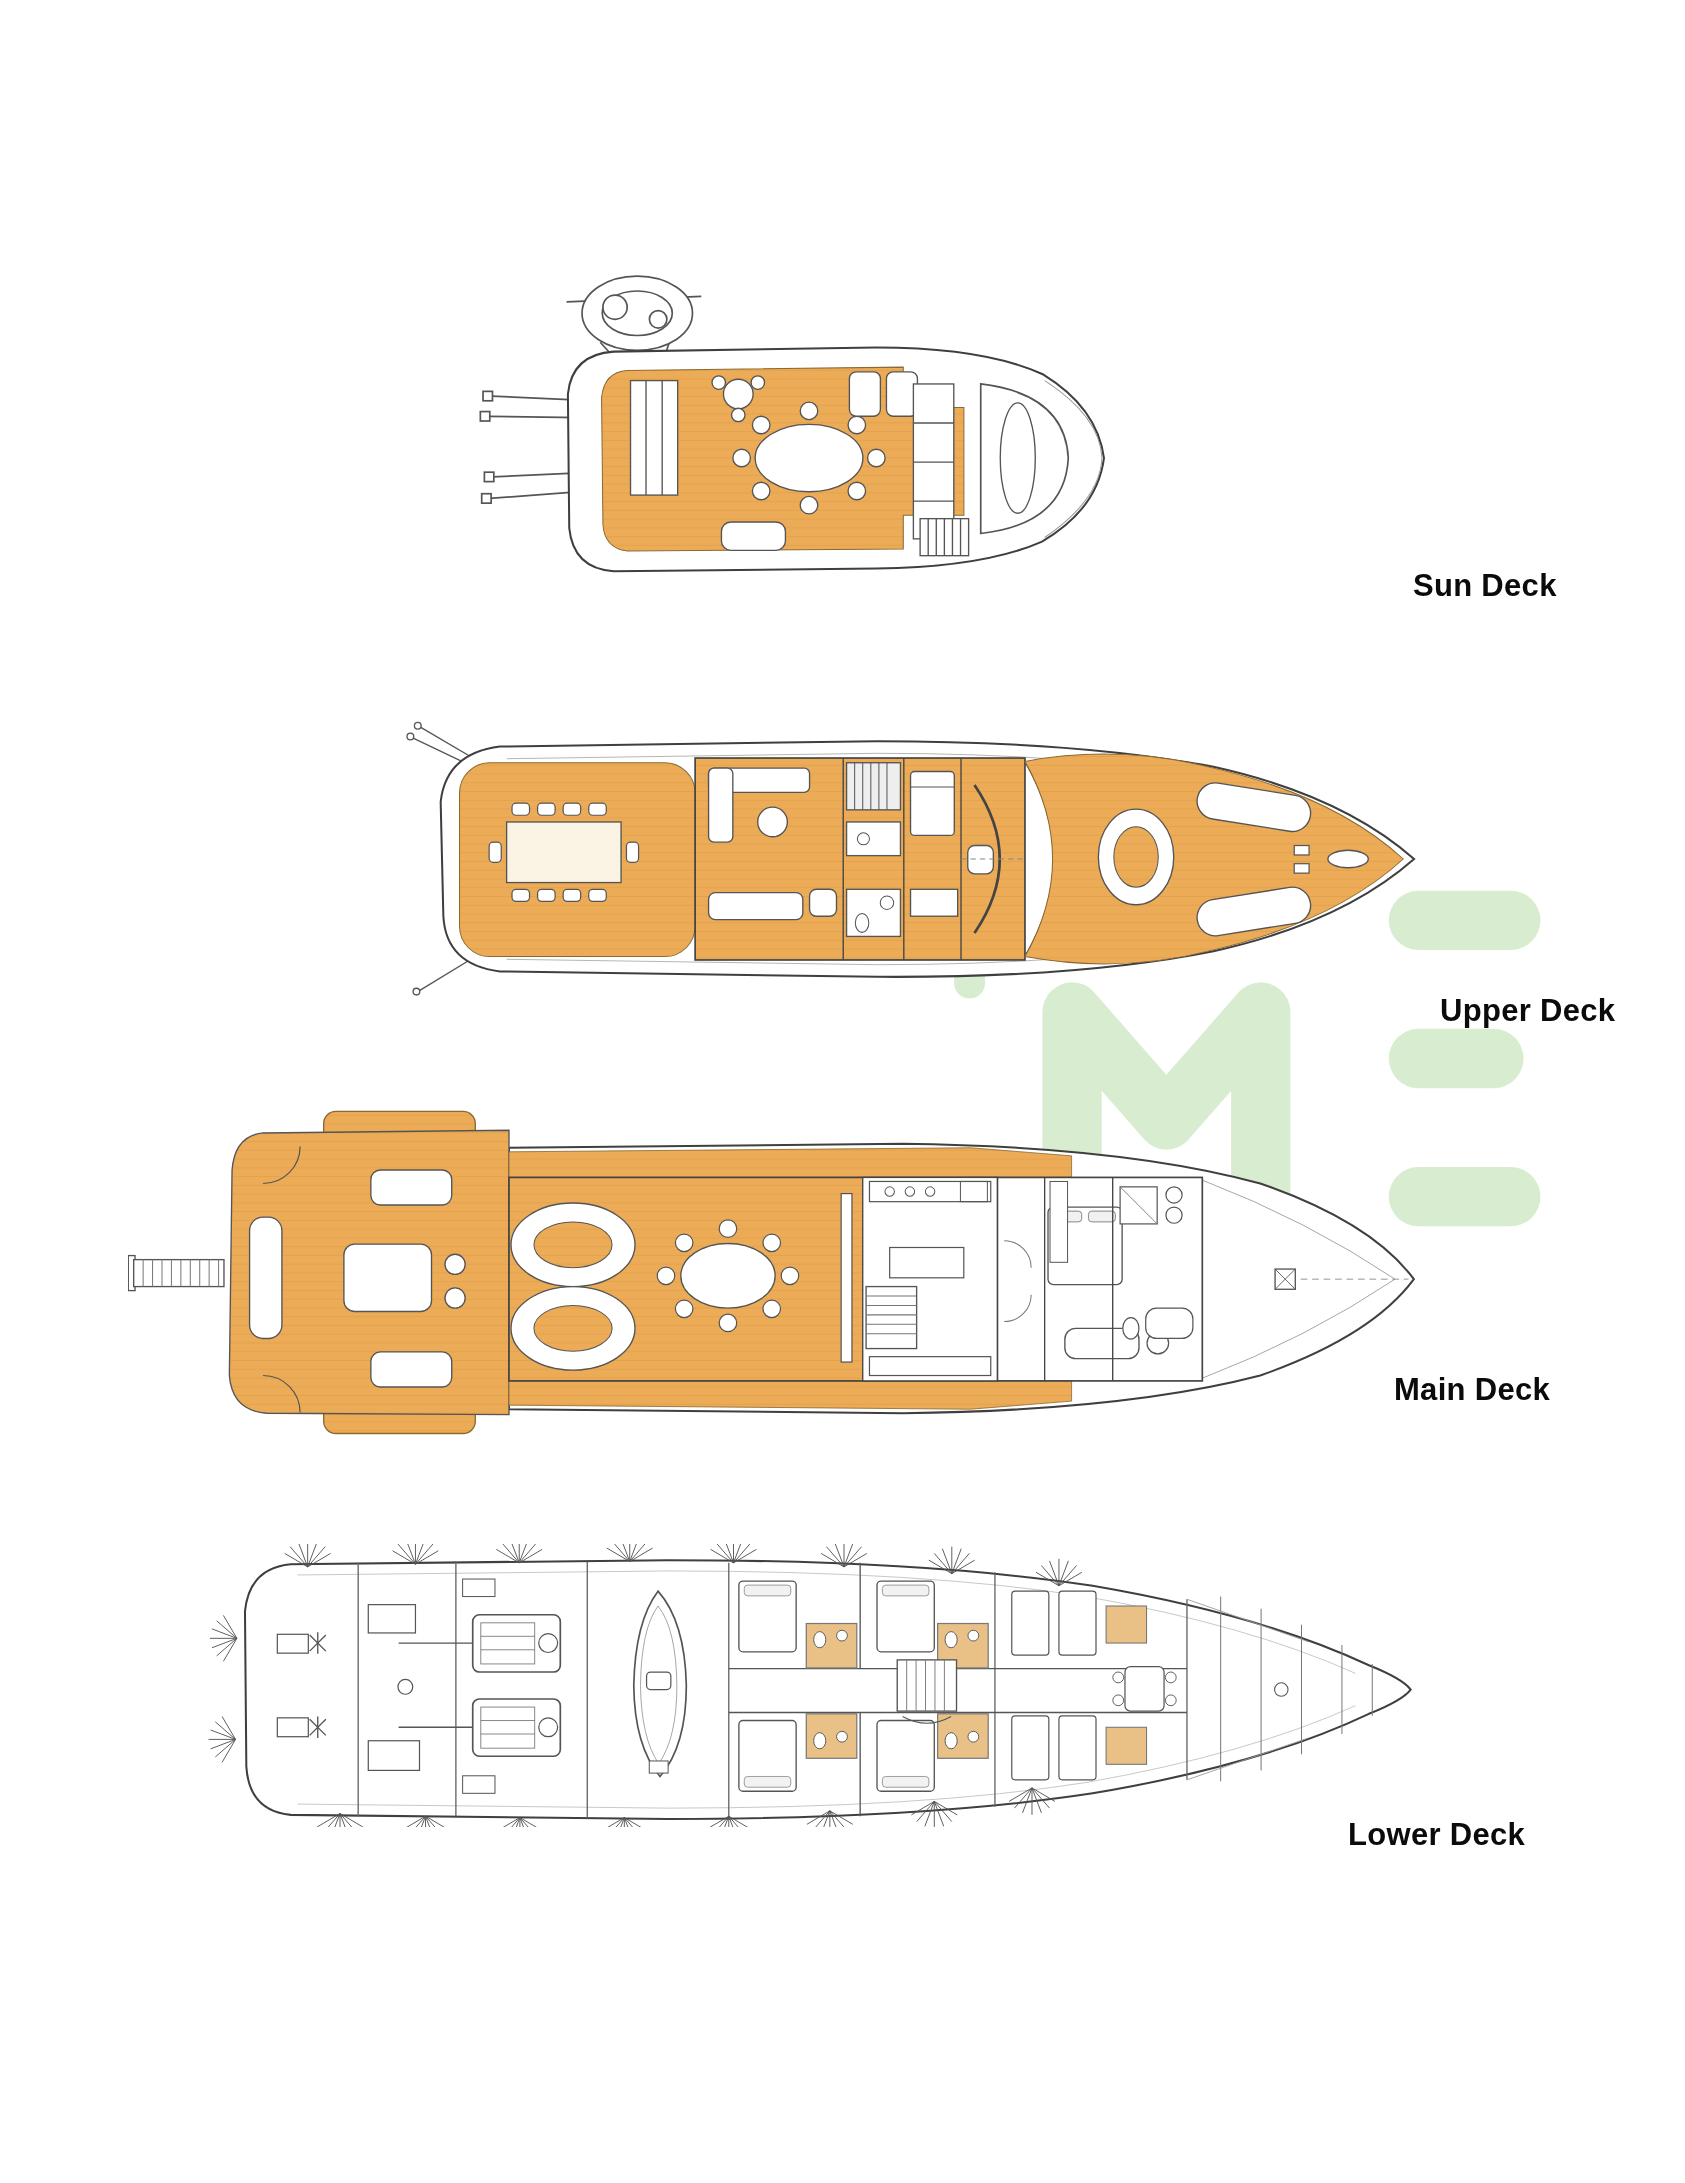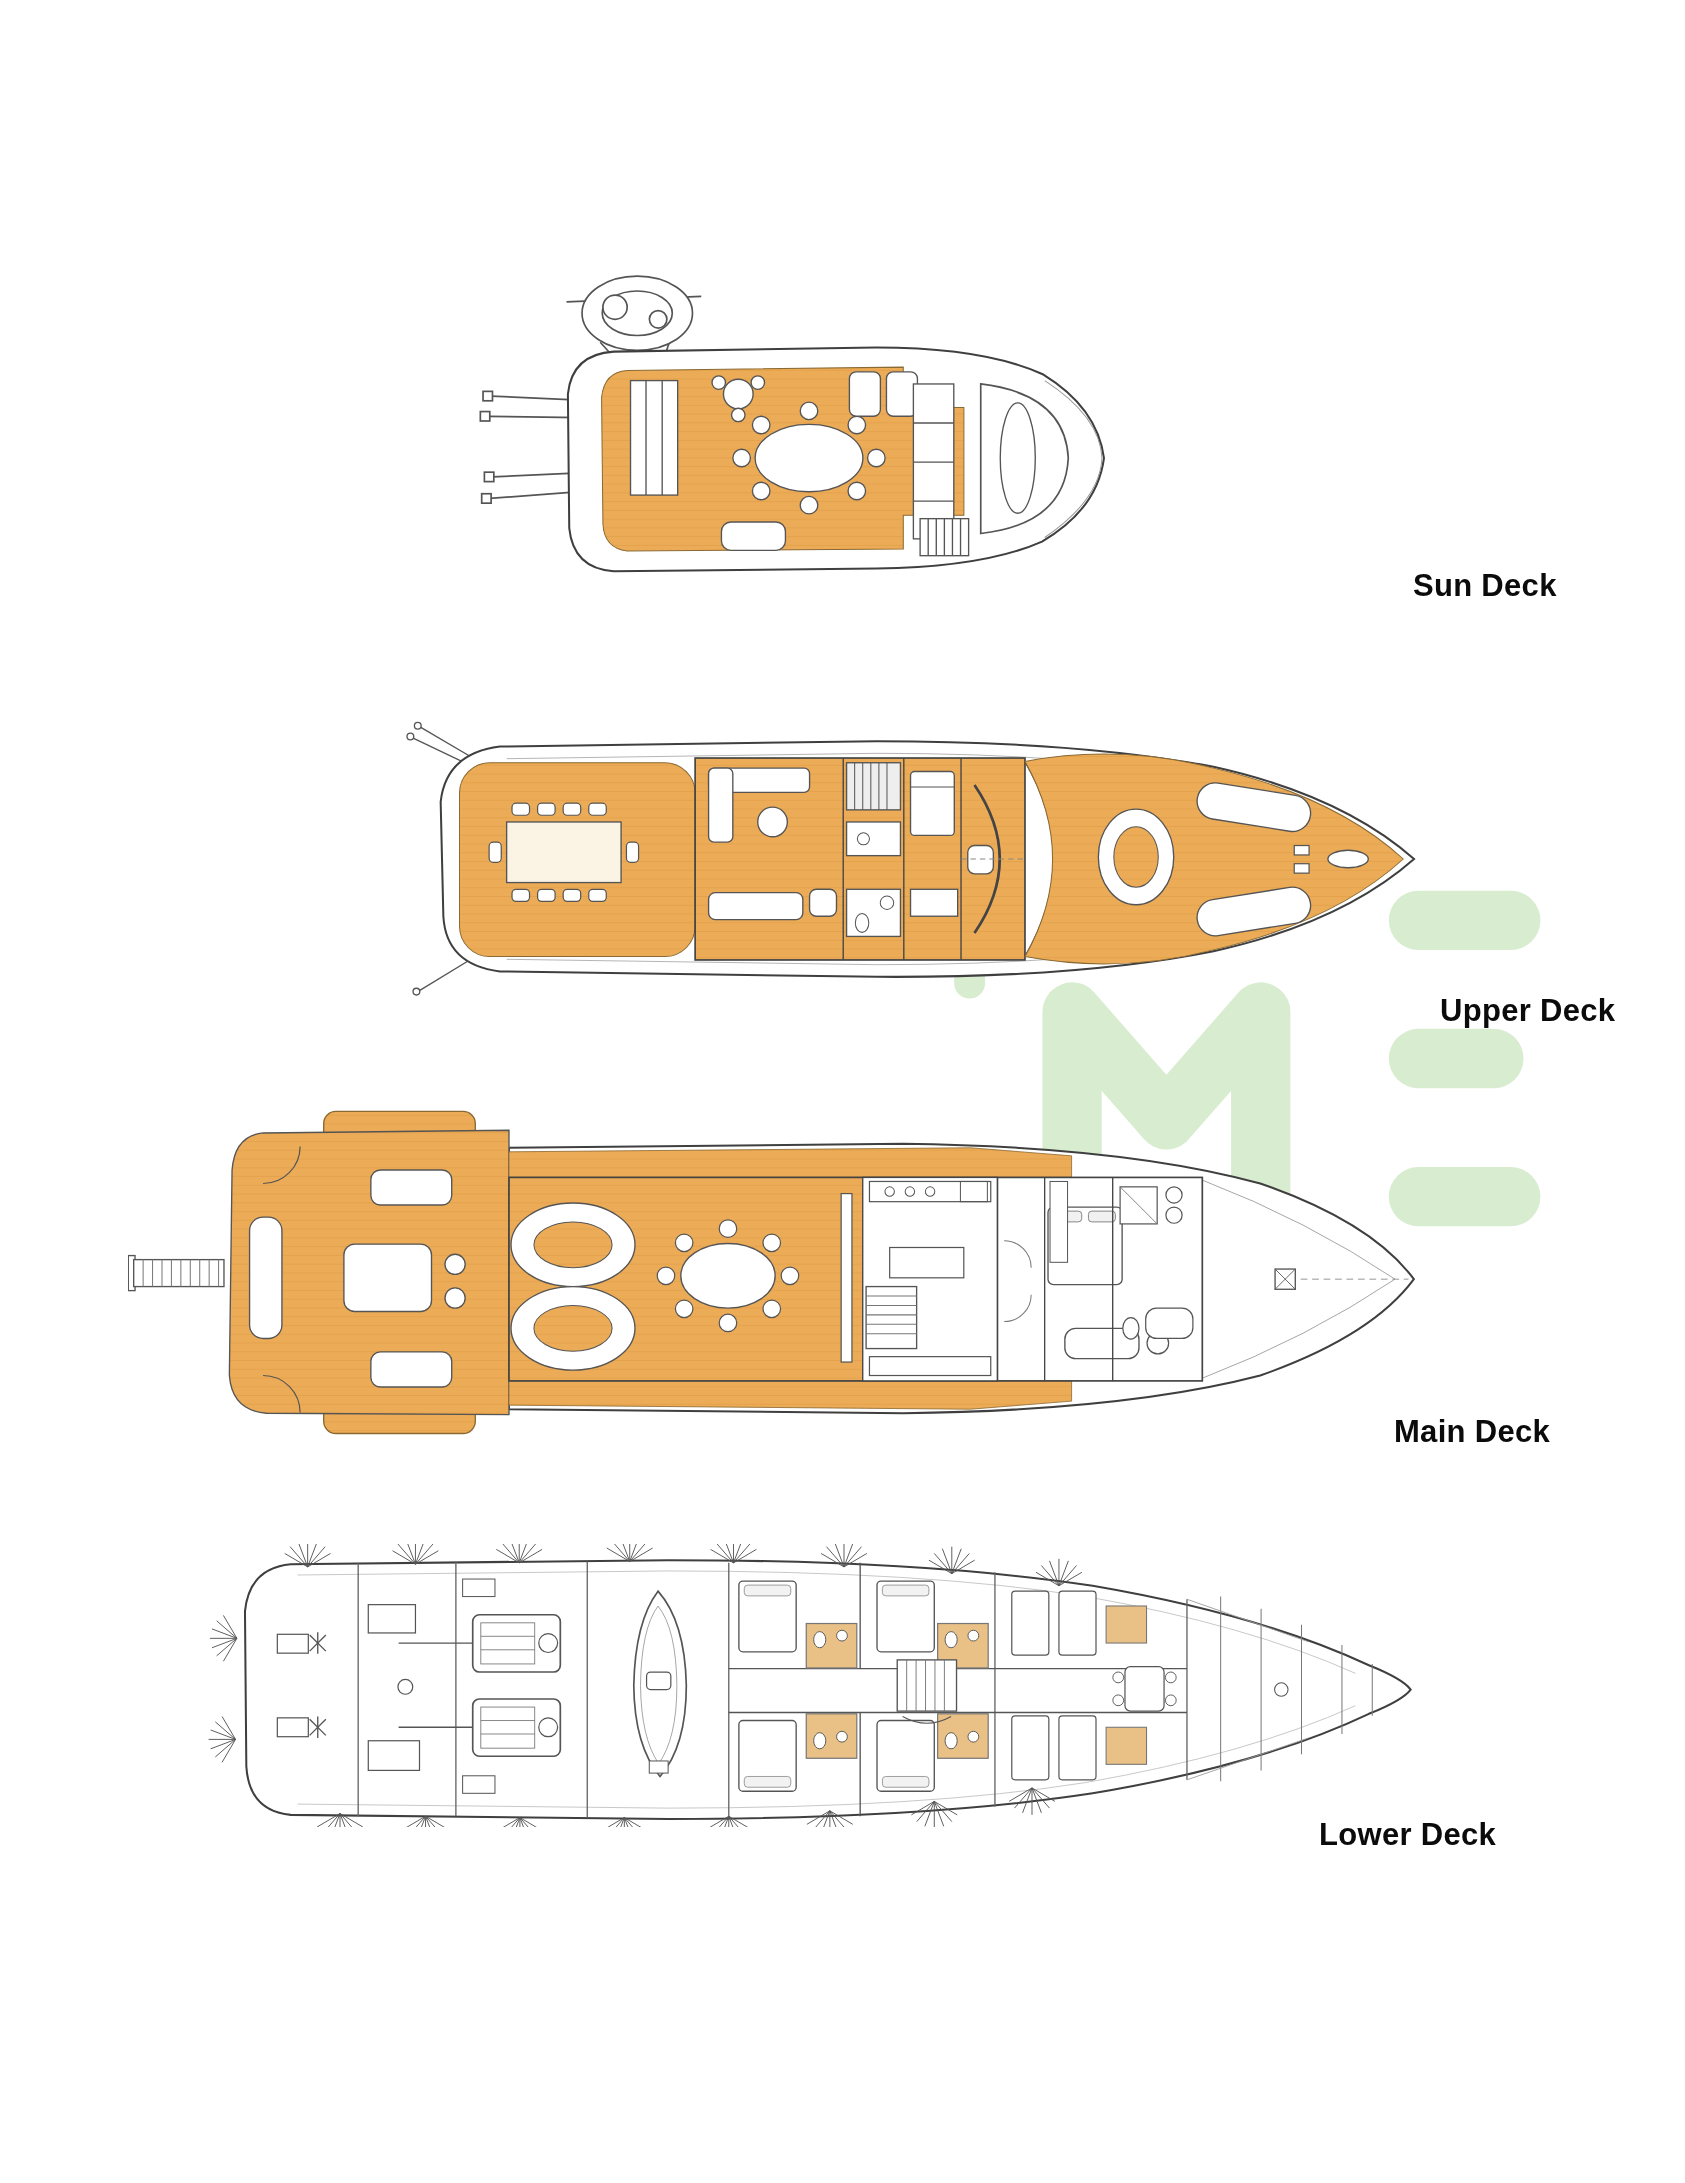--- a/index.html
+++ b/index.html
@@ -319,21 +319,21 @@
       <rect x="1510" y="300" width="70" height="45" rx="16" fill="#fff" stroke="#555" stroke-width="1.8"></rect>
     </g>
 
     <g>
       <rect x="1702" y="242" width="30" height="30" fill="#fff" stroke="#555" stroke-width="2"></rect>
       <line x1="1702" y1="242" x2="1732" y2="272" stroke="#555" stroke-width="1.3"></line>
       <line x1="1732" y1="242" x2="1702" y2="272" stroke="#555" stroke-width="1.3"></line>
       <line x1="1740" y1="257" x2="1900" y2="257" stroke="#888" stroke-width="1.3" stroke-dasharray="10 7"></line>
     </g>
   </svg>
-  <div class="deck-label" style="left:1394px;top:1414px">Main Deck</div>
+  <div class="deck-label" style="left:1394px;top:1372px">Main Deck</div>
 
   <svg class="deck-svg" style="left:196px;top:1544px" width="1234" height="283" viewBox="0 0 1830 420">
     <defs>
       <g id="fanU" stroke="#555" stroke-width="1.4">
         <line x1="0" y1="0" x2="-34" y2="-20"></line>
           <line x1="0" y1="0" x2="-26" y2="-30"></line>
         <line x1="0" y1="0" x2="-14" y2="-37"></line>
           <line x1="0" y1="0" x2="0" y2="-40"></line>
         <line x1="0" y1="0" x2="14" y2="-37"></line>
           <line x1="0" y1="0" x2="26" y2="-30"></line>
@@ -494,16 +494,16 @@
       <line x1="1640" y1="120" x2="1640" y2="312"></line>
       <line x1="1700" y1="150" x2="1700" y2="282"></line>
       <line x1="1745" y1="178" x2="1745" y2="255"></line>
     </g>
     <g>
       <line x1="1470" y1="82" x2="1650" y2="145" stroke="#999" stroke-width="1.3"></line>
       <line x1="1470" y1="350" x2="1650" y2="288" stroke="#999" stroke-width="1.3"></line>
       <circle cx="1610" cy="216" r="10" fill="#fff" stroke="#555" stroke-width="1.6"></circle>
     </g>
   </svg>
-  <div class="deck-label" style="left:1319px;top:1817px">Lower Deck</div>
+  <div class="deck-label" style="left:1348px;top:1817px">Lower Deck</div>
 
 </div>
 
 
 </body></html>

